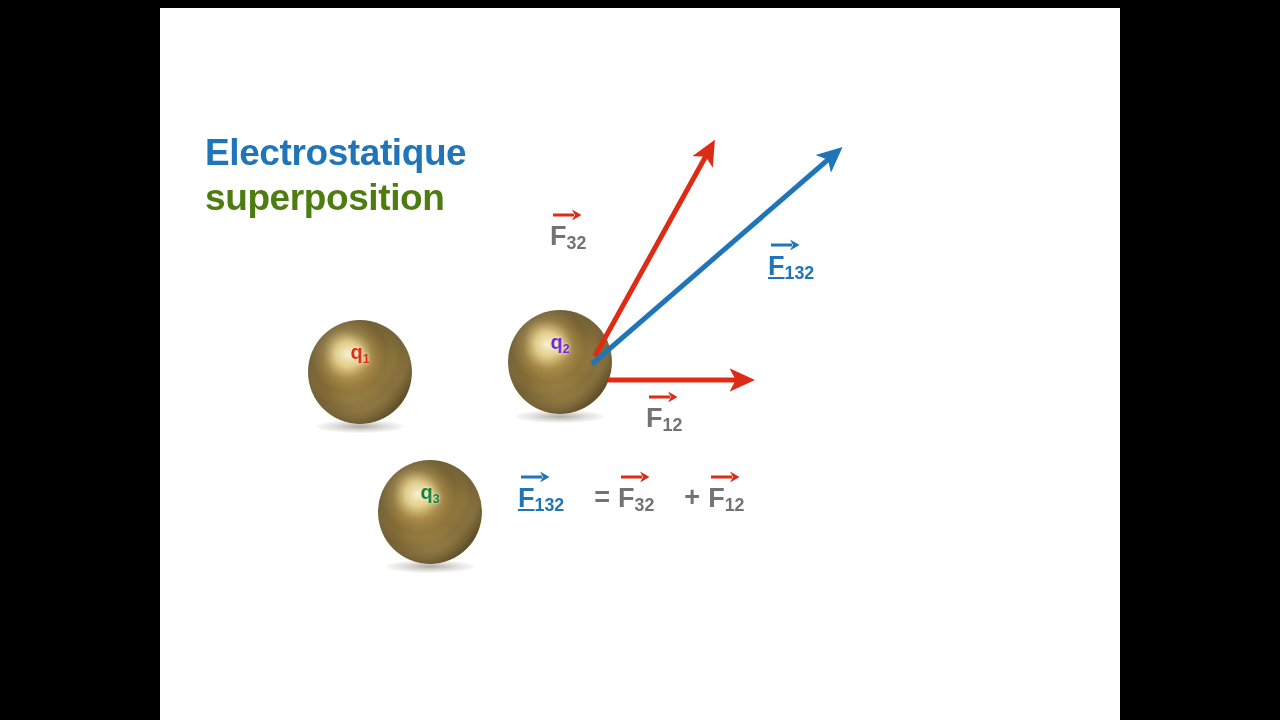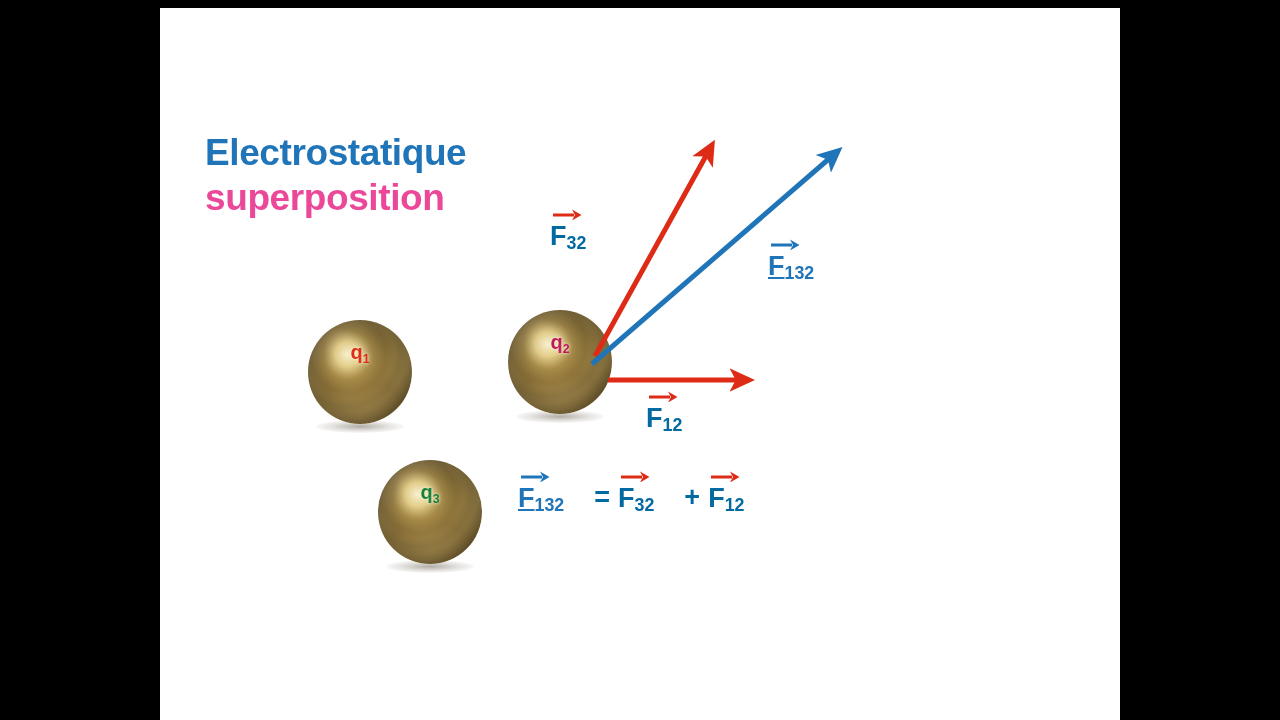--- a/index.html
+++ b/index.html
@@ -48,21 +48,21 @@
     top: 122px;
     line-height: 1.22;
     white-space: nowrap;
   }
   .title-line {
     font-size: 37px;
     font-weight: bold;
     letter-spacing: -0.4px;
   }
   #title-line-1 { color: #1f75b8; }
-  #title-line-2 { color: #ec4899; }
+  #title-line-2 { color: #4d7c0f; }
 
   
   .sphere-wrap {
     position: absolute;
     width: 104px;
     height: 116px;
   }
   .sphere {
     position: absolute;
     left: 0;
@@ -155,21 +155,21 @@
     position: relative;
     top: 4px;
     font-weight: bold;
   }
   .force-label .vec-arrow {
     display: block;
     margin: 0 auto 3px 2px;
     width: 30px;
     height: 12px;
   }
-  .red  { color: #0369a1; }
+  .red  { color: #737373; }
   .blue { color: #1f75b8; text-decoration: underline; }
 
   #label-f32  { left: 390px; top: 200px; }
   #label-f132 { left: 608px; top: 230px; }
   #label-f12  { left: 486px; top: 382px; }
 
   
   #equation {
     position: absolute;
     left: 358px;
@@ -225,21 +225,21 @@
 
     <div class="sphere-wrap" id="sphere-q1">
       <div class="sphere-shadow"></div>
       <div class="sphere"></div>
       <div class="sphere-label" style="color:#dd2b16;"><span>q</span><sub>1</sub></div>
     </div>
 
     <div class="sphere-wrap" id="sphere-q2">
       <div class="sphere-shadow"></div>
       <div class="sphere"></div>
-      <div class="sphere-label" style="color:#be185d;"><span>q</span><sub>2</sub></div>
+      <div class="sphere-label" style="color:#6d28d9;"><span>q</span><sub>2</sub></div>
     </div>
 
     <div class="sphere-wrap" id="sphere-q3">
       <div class="sphere-shadow"></div>
       <div class="sphere"></div>
       <div class="sphere-label" style="color:#15803d;"><span>q</span><sub>3</sub></div>
     </div>
 
     <svg id="vector-layer" viewBox="0 0 960 720">
       <defs>

